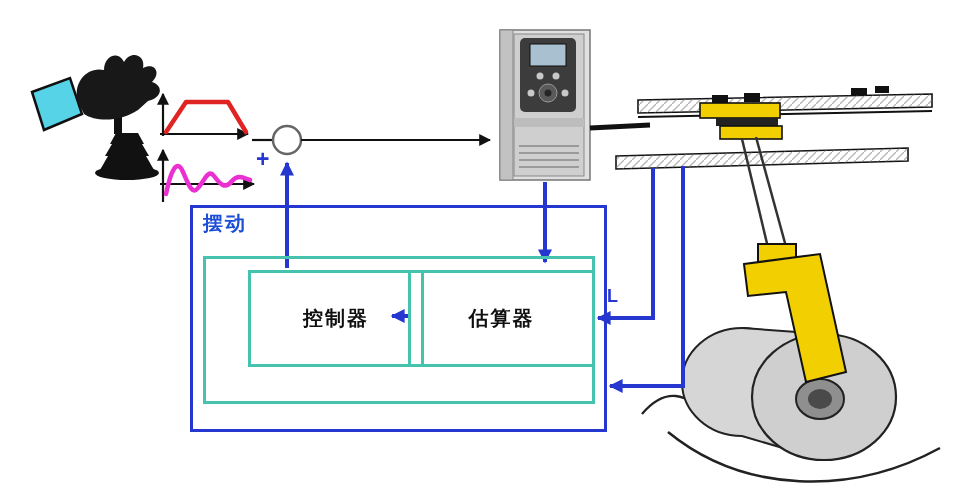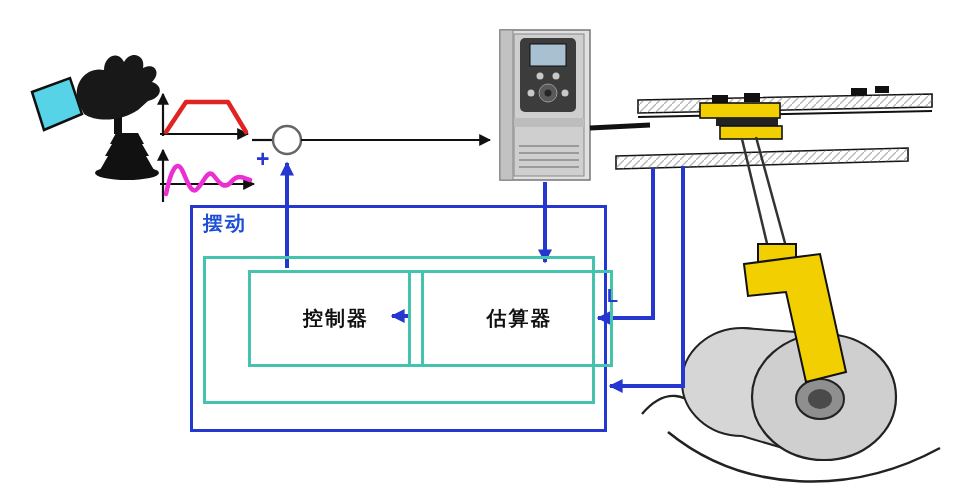--- a/index.html
+++ b/index.html
@@ -16,21 +16,21 @@
   #swing-boundary   { left: 190px; top: 205px; width: 411px; height: 221px; border: 3px solid var(--arrow-blue, #2537cf); }
   #safety-boundary  { left: 203px; top: 256px; width: 386px; height: 142px; border: 3px solid var(--box-teal, #46c3ae); }
 
   .block {
     position: absolute; border: 3px solid var(--box-teal, #46c3ae);
     display: flex; align-items: center; justify-content: center;
     font-size: 20px; font-weight: bold; color: #101010; letter-spacing: 2px;
     background: transparent;
   }
   #controller-block { left: 211px; top: 270px; width: 170px; height: 91px; margin-left: 37px; }
-  #estimator-block  { left: 408px; top: 270px; width: 181px; height: 91px; padding-left: 18px; }
+  #estimator-block  { left: 408px; top: 270px; width: 181px; height: 91px; }
 
   .label { position: absolute; font-weight: bold; color: #1d4ed8; }
   #swing-label  { left: 203px; top: 210px; font-size: 20px; letter-spacing: 2px; }
   #safety-label { left: 209px; top: 366px; font-size: 20px; letter-spacing: 2px; }
   #length-label { left: 607px; top: 286px; font-size: 18px; color: var(--arrow-blue, #2537cf); }
   #plus-label   { left: 256px; top: 146px; font-size: 23px; color: var(--arrow-blue, #2537cf); }
 
   .blue-line { stroke: var(--arrow-blue, #2537cf); stroke-width: 4; fill: none; }
   .black-thin { stroke: #111; stroke-width: 2.2; fill: none; }
 </style>

